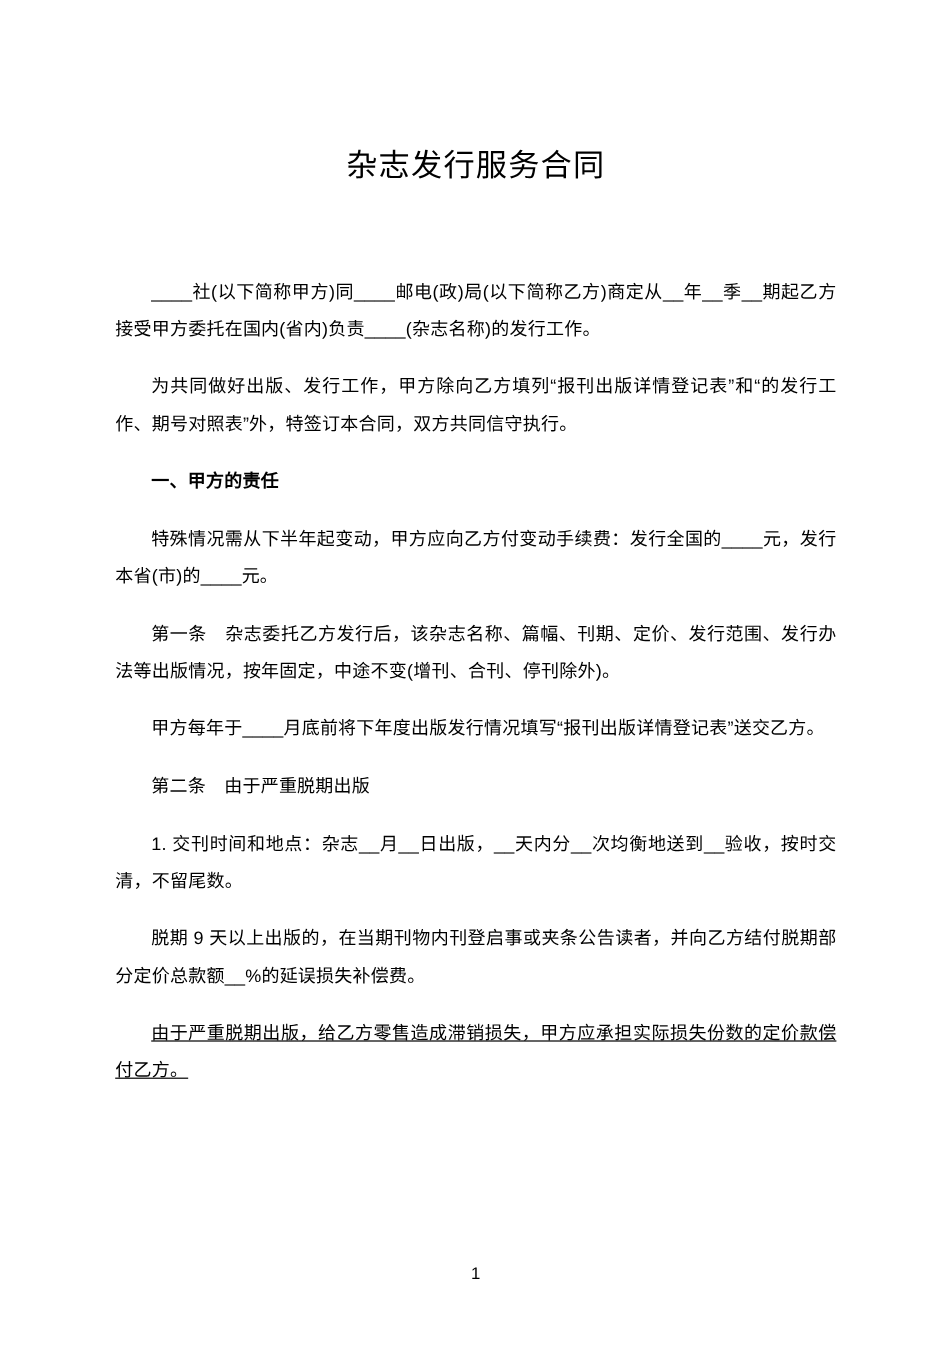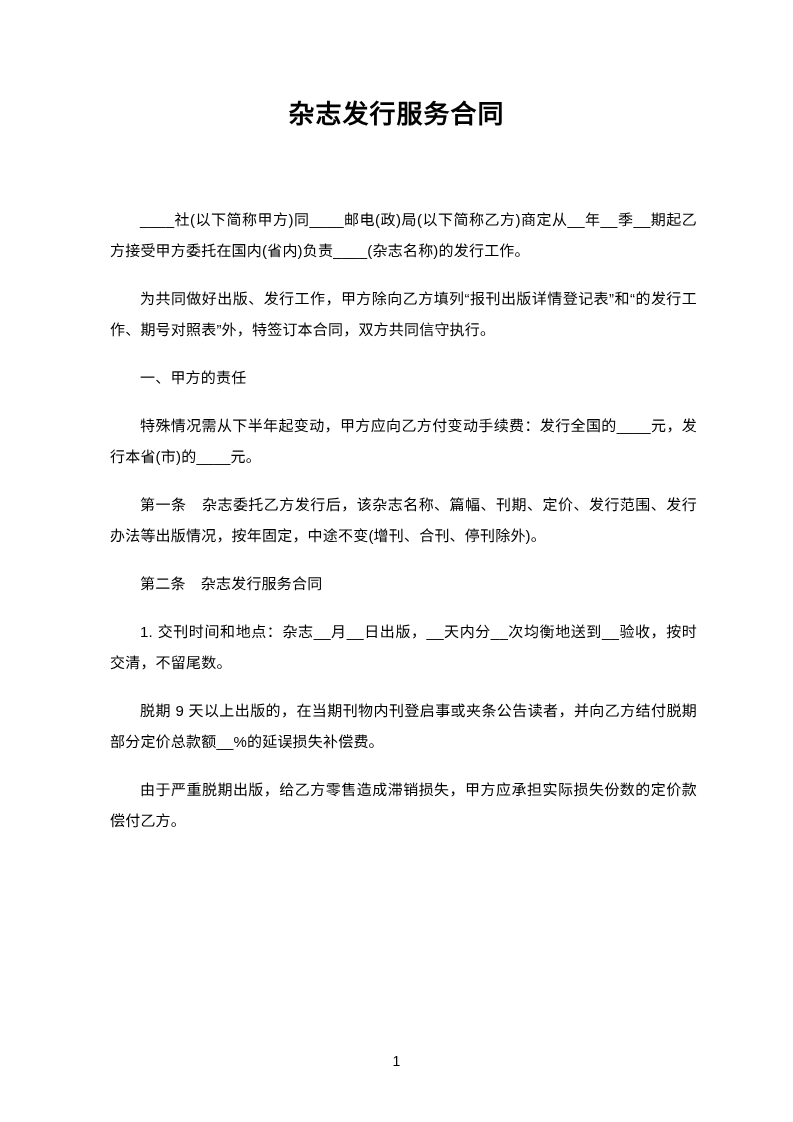--- a/index.html
+++ b/index.html
@@ -19,45 +19,45 @@
     position: absolute;
     top: 0;
     left: 0;
     width: 793px;
     height: 1122px;
     box-sizing: border-box;
     padding: 0 96px;
   }
   .doc-title {
     margin: 0;
-    padding-top: 96px;
+    padding-top: 120px;
     font-size: 26px;
-    font-weight: bold;
+    font-weight: normal;
     text-align: center;
     letter-spacing: 1px;
     line-height: 1.4;
   }
   .body-block {
     margin-top: 72px;
-    margin-left: 14px;
   }
   p.para {
     margin: 0 0 17px 0;
     font-size: 15px;
     line-height: 31px;
     text-align: justify;
     text-justify: inter-ideograph;
     text-indent: 2em;
     letter-spacing: 0.2px;
   }
   p.para.heading {
-    font-weight: normal;
+    font-weight: bold;
   }
   p.para.tight {
     margin-bottom: 16px;
+    text-decoration: underline;
   }
   .page-number {
     position: absolute;
     left: 0;
     right: 0;
     top: 1052px;
     text-align: center;
     font-size: 14px;
     line-height: 18px;
   }
@@ -67,20 +67,21 @@
 
 <div class="page">
   <h1 class="doc-title">杂志发行服务合同</h1>
 
   <div class="body-block">
     <p class="para">____社(以下简称甲方)同____邮电(政)局(以下简称乙方)商定从__年__季__期起乙方接受甲方委托在国内(省内)负责____(杂志名称)的发行工作。</p>
     <p class="para">为共同做好出版、发行工作，甲方除向乙方填列“报刊出版详情登记表”和“的发行工作、期号对照表”外，特签订本合同，双方共同信守执行。</p>
     <p class="para heading">一、甲方的责任</p>
     <p class="para">特殊情况需从下半年起变动，甲方应向乙方付变动手续费：发行全国的____元，发行本省(市)的____元。</p>
     <p class="para">第一条　杂志委托乙方发行后，该杂志名称、篇幅、刊期、定价、发行范围、发行办法等出版情况，按年固定，中途不变(增刊、合刊、停刊除外)。</p>
-    <p class="para">第二条　杂志发行服务合同</p>
+    <p class="para">甲方每年于____月底前将下年度出版发行情况填写“报刊出版详情登记表”送交乙方。</p>
+    <p class="para">第二条　由于严重脱期出版</p>
     <p class="para">1. 交刊时间和地点：杂志__月__日出版，__天内分__次均衡地送到__验收，按时交清，不留尾数。</p>
     <p class="para">脱期 9 天以上出版的，在当期刊物内刊登启事或夹条公告读者，并向乙方结付脱期部分定价总款额__%的延误损失补偿费。</p>
     <p class="para tight">由于严重脱期出版，给乙方零售造成滞销损失，甲方应承担实际损失份数的定价款偿付乙方。</p>
   </div>
 
   <div class="page-number">1</div>
 </div>
 
 </body></html>

